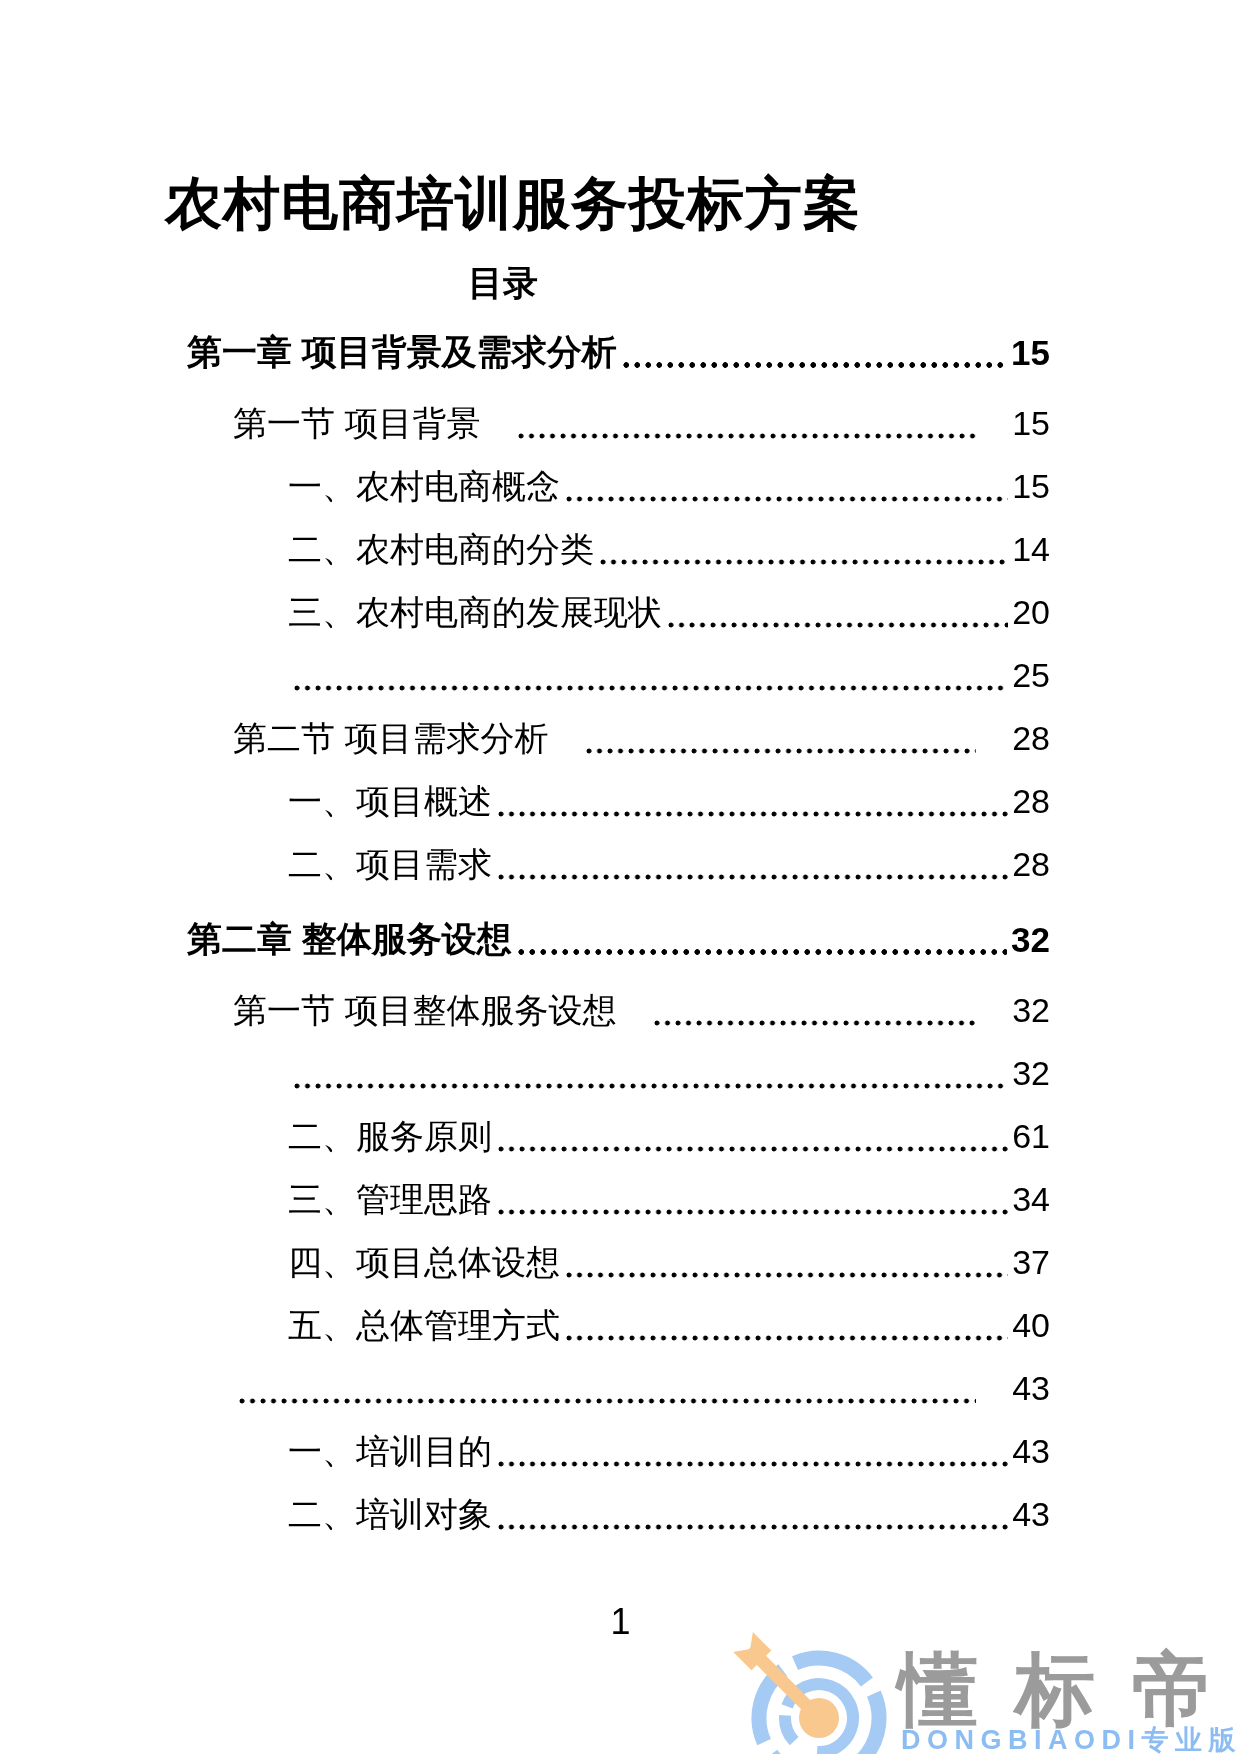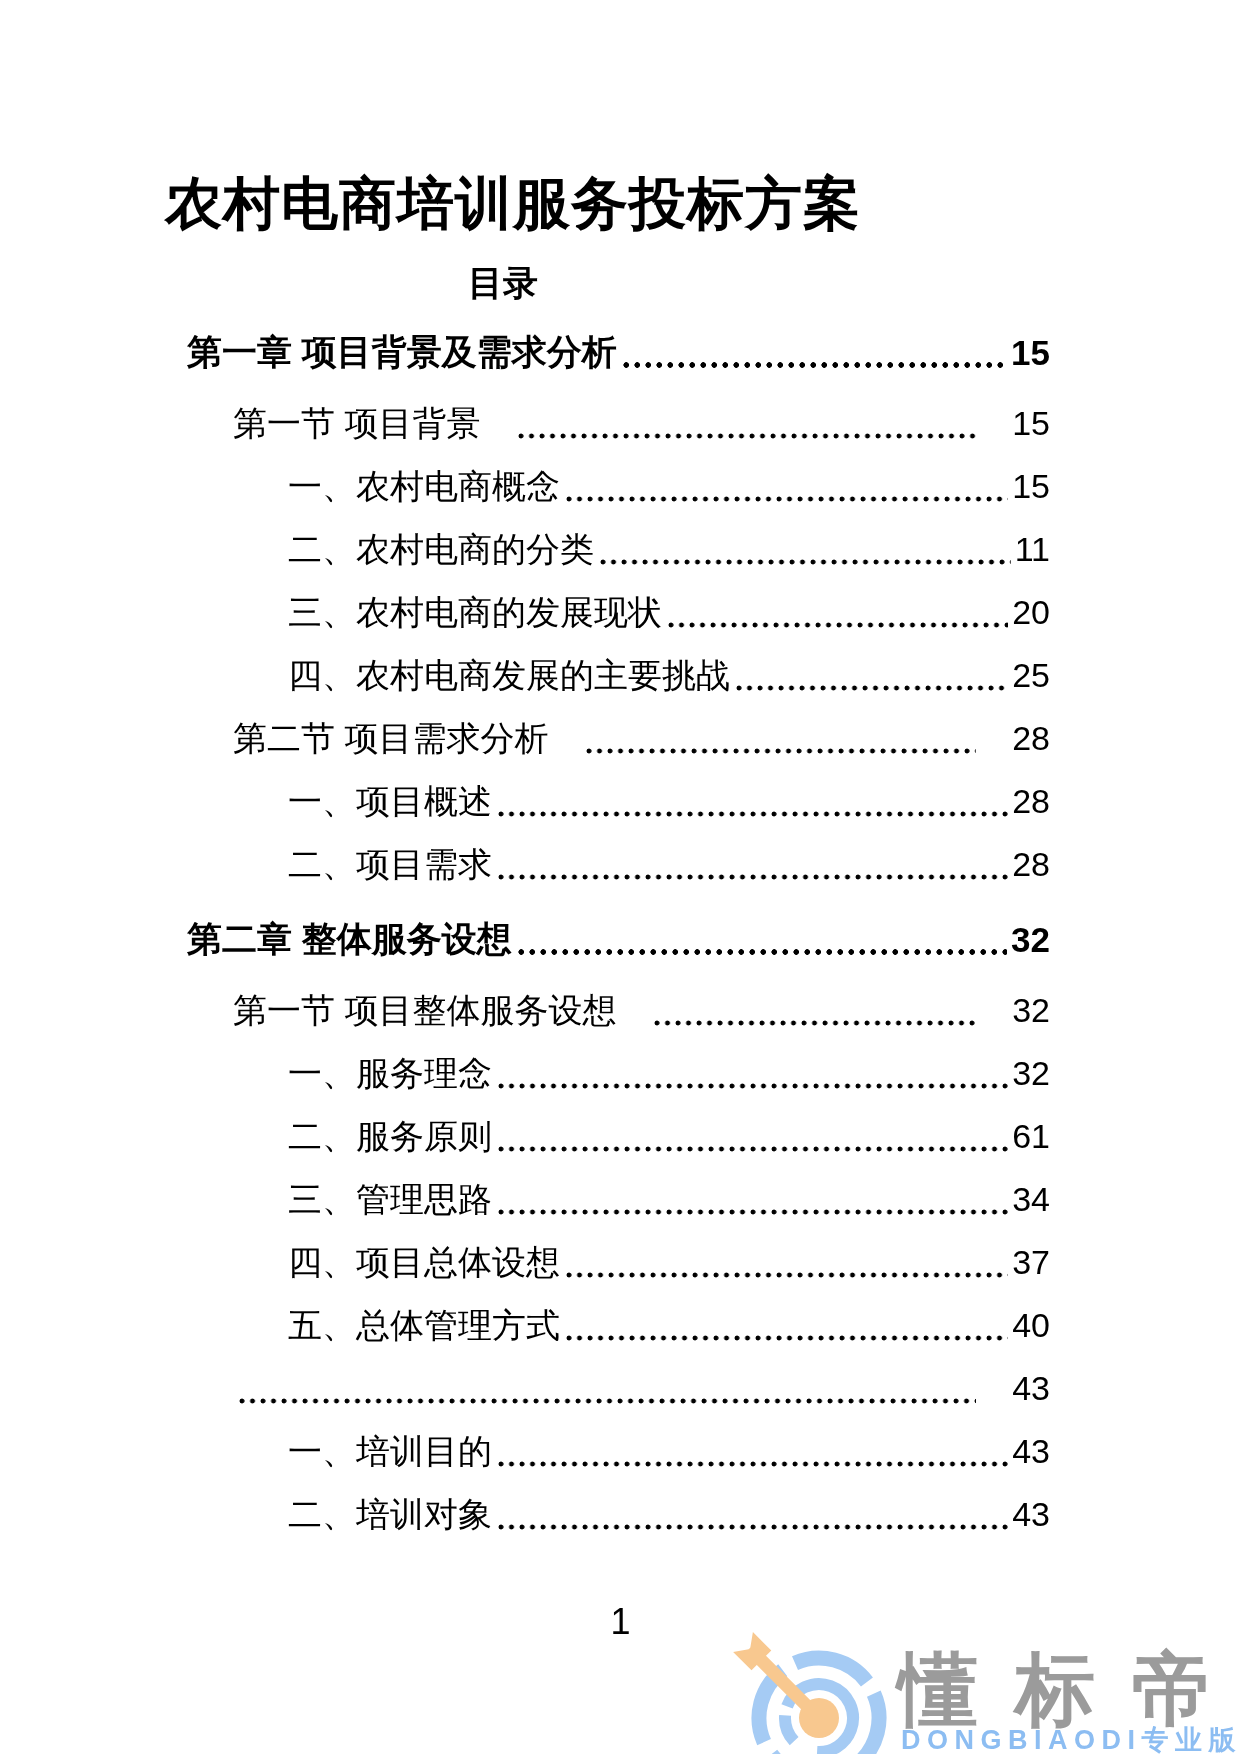--- a/index.html
+++ b/index.html
@@ -90,29 +90,28 @@
       <span class="pagenum">15</span>
     </div>
     <div class="toc-row item">
       <span class="label">一、农村电商概念</span>
       <span class="leader"></span>
       <span class="pagenum">15</span>
     </div>
     <div class="toc-row item">
       <span class="label">二、农村电商的分类</span>
       <span class="leader"></span>
-      <span class="pagenum">11</span>
+      <span class="pagenum">14</span>
     </div>
     <div class="toc-row item">
       <span class="label">三、农村电商的发展现状</span>
       <span class="leader"></span>
       <span class="pagenum">20</span>
     </div>
     <div class="toc-row item">
-      <span class="label">四、农村电商发展的主要挑战</span>
       <span class="leader"></span>
       <span class="pagenum">25</span>
     </div>
     <div class="toc-row section">
       <span class="label">第二节 项目需求分析</span>
       <span class="leader"></span>
       <span class="pagenum">28</span>
     </div>
     <div class="toc-row item">
       <span class="label">一、项目概述</span>
@@ -128,21 +127,20 @@
       <span class="label">第二章 整体服务设想</span>
       <span class="leader"></span>
       <span class="pagenum">32</span>
     </div>
     <div class="toc-row section">
       <span class="label">第一节 项目整体服务设想</span>
       <span class="leader"></span>
       <span class="pagenum">32</span>
     </div>
     <div class="toc-row item">
-      <span class="label">一、服务理念</span>
       <span class="leader"></span>
       <span class="pagenum">32</span>
     </div>
     <div class="toc-row item">
       <span class="label">二、服务原则</span>
       <span class="leader"></span>
       <span class="pagenum">61</span>
     </div>
     <div class="toc-row item">
       <span class="label">三、管理思路</span>

